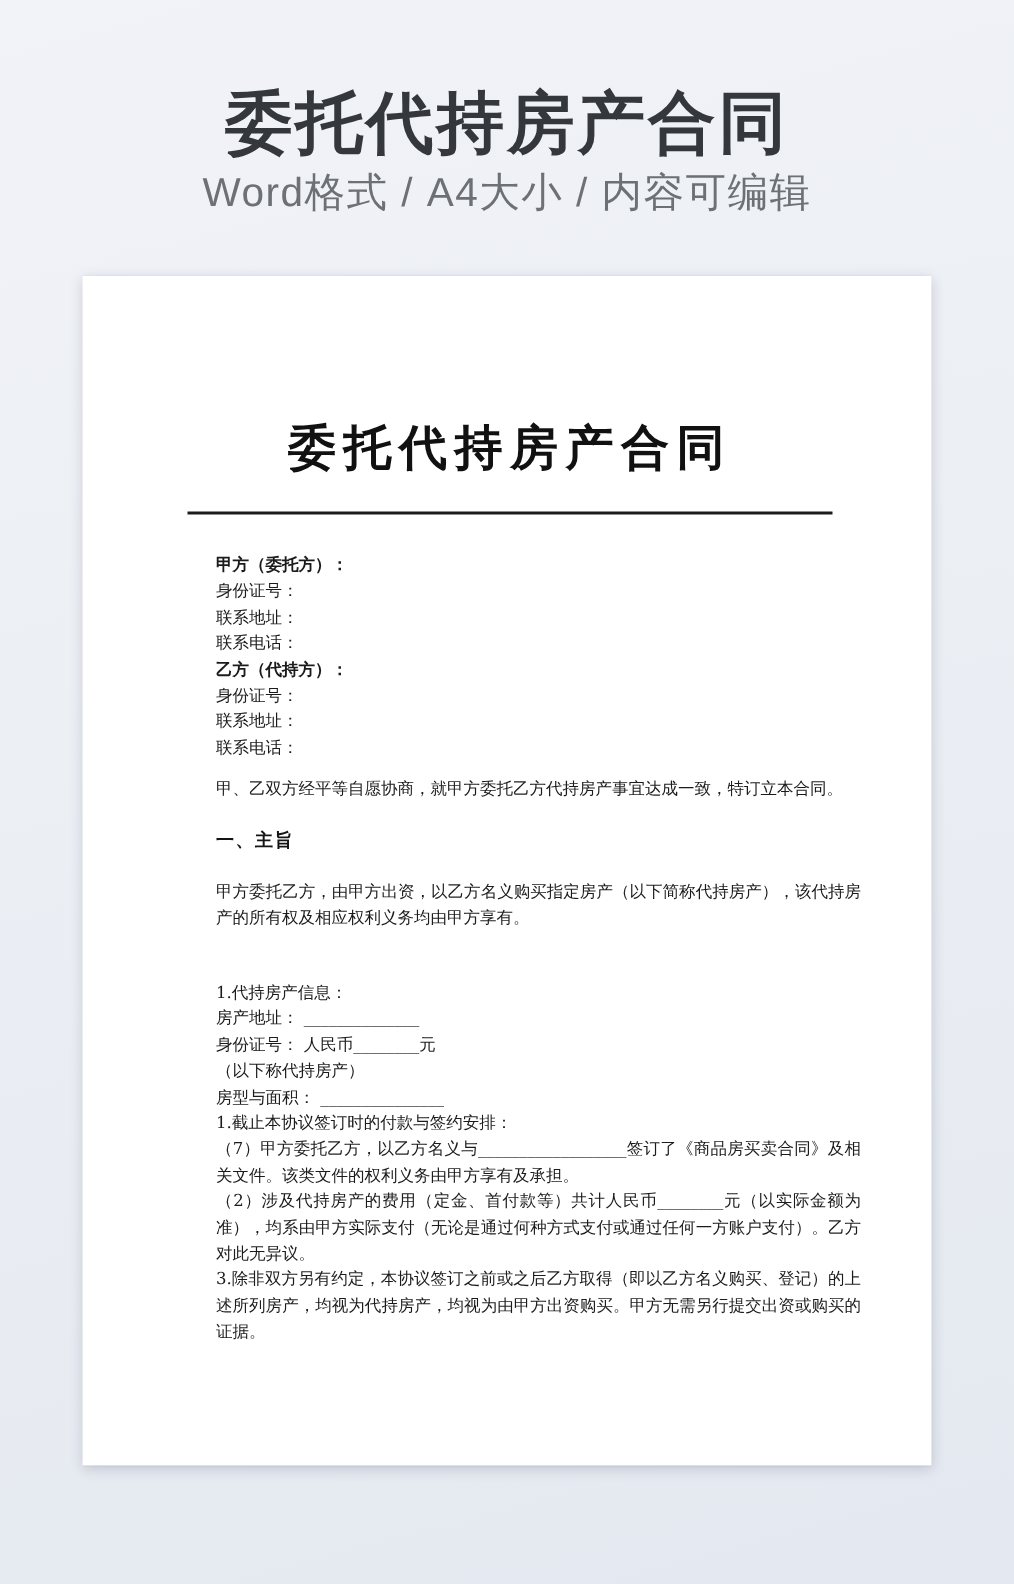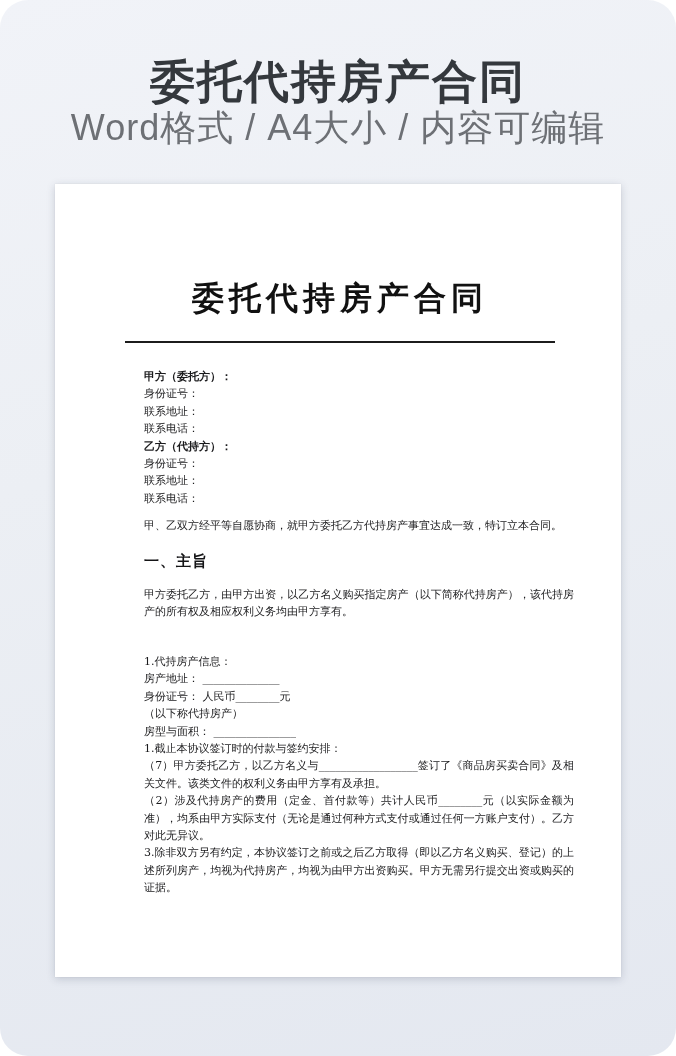--- a/index.html
+++ b/index.html
@@ -4,33 +4,32 @@
 <style>
   html,body{margin:0;padding:0;}
   body{
     width:676px;height:1056px;
     font-family:"Liberation Sans",sans-serif;
     -webkit-font-smoothing:antialiased;
   }
   .screen{
     position:relative;width:676px;height:1056px;overflow:hidden;
     background:linear-gradient(165deg,#f1f3f8 0%,#ecEFF4 40%,#e4e8f0 100%);
-    border-radius:28px;
   }
   
   .hdr{position:absolute;top:0;left:0;width:100%;text-align:center;}
   .hdr-title{
     margin-top:56px;
     font-size:45px;line-height:52px;font-weight:800;
     letter-spacing:2px;color:#34383d;
     font-family:"Liberation Sans","DejaVu Sans",sans-serif;
   }
   .hdr-subtitle{
     margin-top:4px;
-    font-size:36px;line-height:32px;font-weight:400;
+    font-size:27px;line-height:32px;font-weight:400;
     color:#6d7075;letter-spacing:1px;
     font-family:"Liberation Sans","DejaVu Sans",sans-serif;
   }
   
   .page{
     position:absolute;left:55px;top:184px;
     width:566px;height:793px;background:#ffffff;
     box-shadow:0 2px 8px rgba(60,70,95,.22),0 0 1px rgba(0,0,0,.10);
     box-sizing:border-box;
     padding:94px 66px 0 70px;
@@ -50,21 +49,21 @@
     margin-top:25px;width:430px;
     font-family:"DejaVu Serif","Liberation Serif",serif;
     font-size:11px;line-height:17.4px;color:#1b1b1d;
     text-align:justify;
     margin-left:19px;
   }
   .doc-line{display:block;}
   .b{font-weight:bold;}
   .doc-heading{
     font-family:"Liberation Sans","DejaVu Sans",sans-serif;
-    font-weight:bold;font-size:15px;letter-spacing:1px;color:#141416;
+    font-weight:bold;font-size:12px;letter-spacing:1px;color:#141416;
   }
   .doc-par{margin:0;}
   .sp10{height:10px;}
   .sp15{height:15px;}
   .sp17{height:17px;}
 </style>
 </head>
 <body>
 
 <div class="screen">

